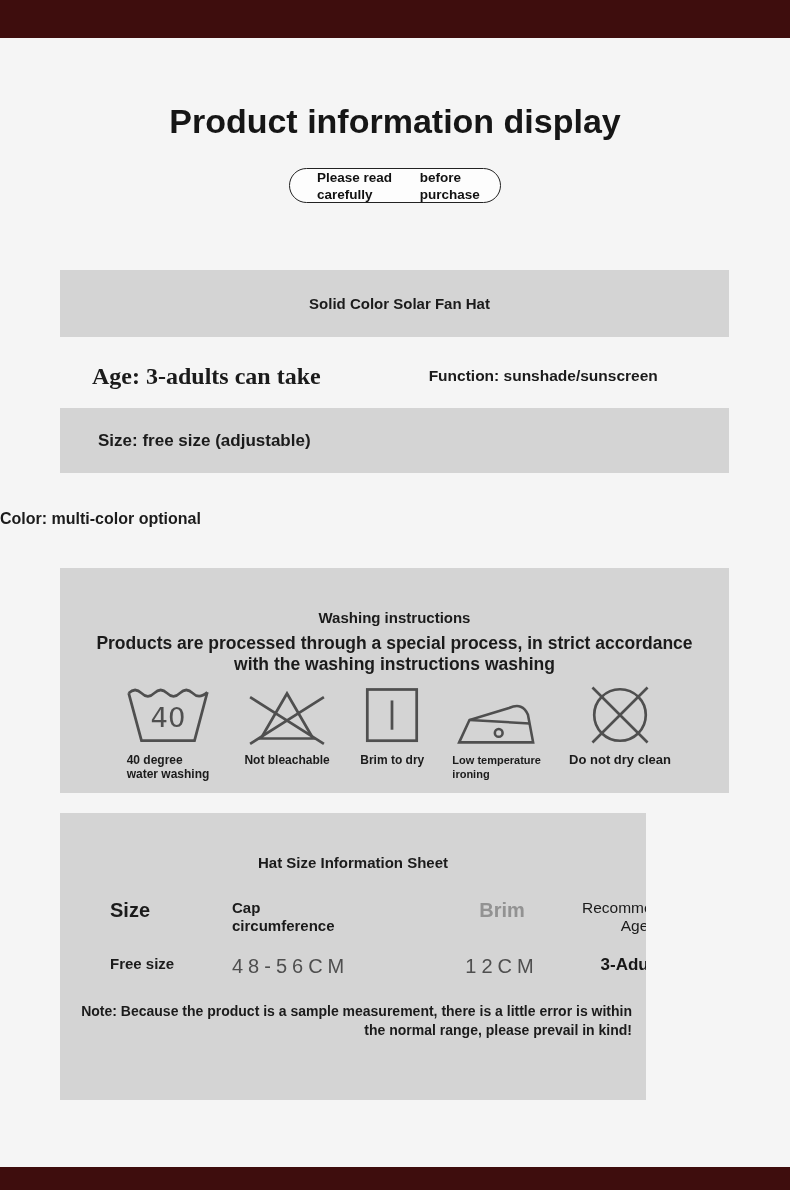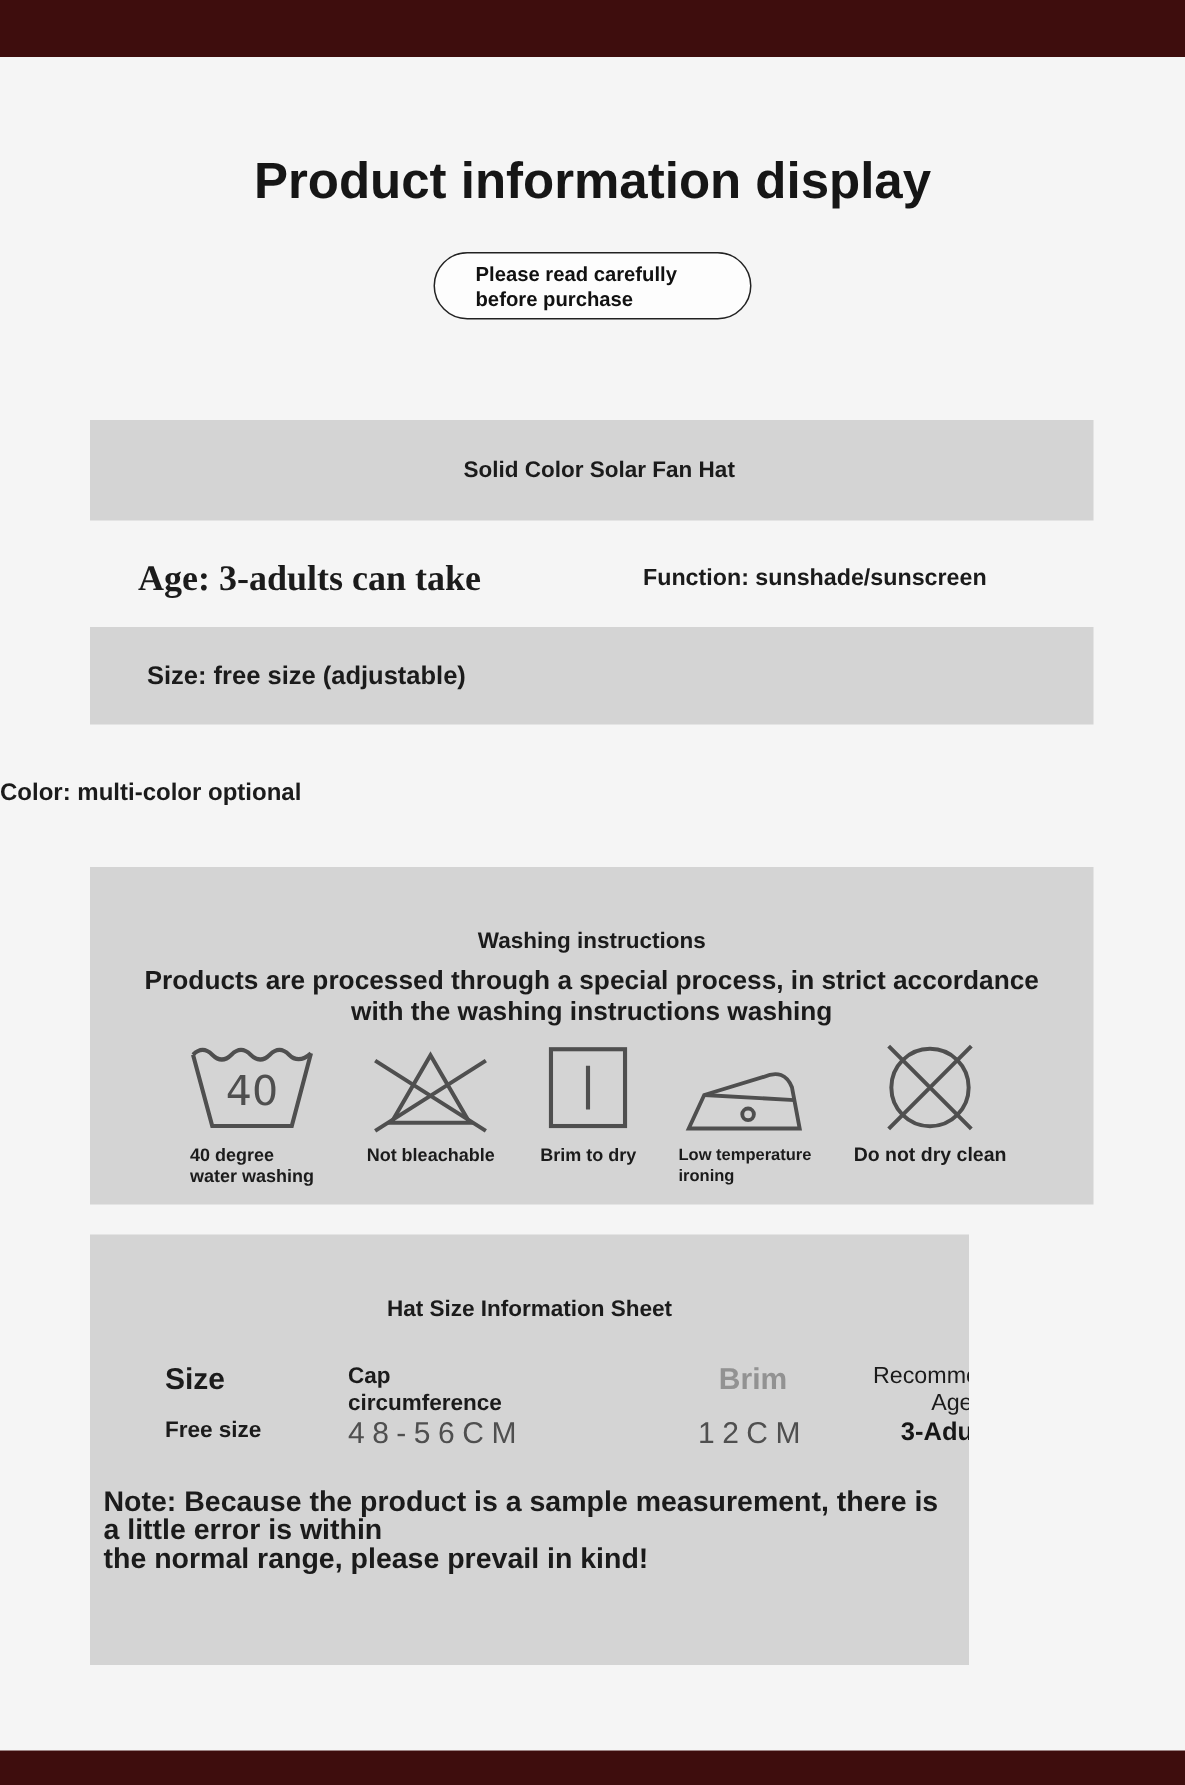--- a/index.html
+++ b/index.html
@@ -33,26 +33,26 @@
     margin-top: 64px;
     text-align: center;
     font-size: 34px;
     font-weight: 700;
     letter-spacing: 0px;
     color: #161616;
   }
   .pill {
     margin: 27px auto 0 auto;
     width: 212px;
-    height: 45px;
+    height: 35px;
     background: #fdfdfd;
     border: 1.6px solid #222222;
     border-radius: 23px;
     display: flex;
-    flex-direction: column;
+    flex-direction: row;
     justify-content: center;
     padding-left: 27px;
   }
   .pill div {
     font-size: 13.5px;
     font-weight: 700;
     line-height: 17px;
     color: #111111;
   }
   .gray-bar {
@@ -154,37 +154,38 @@
     margin-top: 41px;
     text-align: center;
     font-size: 15px;
     font-weight: 700;
   }
   .size-table {
     margin-top: 28px;
     padding-left: 50px;
     display: grid;
     grid-template-columns: 122px 190px 160px 1fr;
-    row-gap: 0;
+    row-gap: 20px;
     align-items: start;
   }
   .size-table .c3, .size-table .c4 { text-align: center; }
   .th1 { font-size: 20px; font-weight: 700; }
   .th2 { font-size: 15px; font-weight: 700; line-height: 18px; max-width: 120px; }
   .th3 { font-size: 20px; font-weight: 700; color: #929292; }
   .th4 { font-size: 15.5px; font-weight: 400; padding-right: 18px; }
   .td1 { font-size: 15px; font-weight: 700; }
   .td-val { font-size: 20px; font-weight: 400; color: #4f4f4f; letter-spacing: 5px; }
   .td4 { font-size: 17px; font-weight: 700; color: #161616; padding-right: 18px; }
   .size-note {
     margin-top: 24px;
     padding: 0 14px 0 9px;
-    font-size: 19px;
+    font-size: 14px;
     font-weight: 700;
     line-height: 19px;
+    text-align: right;
   }
 </style>
 </head>
 <body>
 
 <div class="page">
 
   <div class="edge-bar top"></div>
 
   <div class="content">

